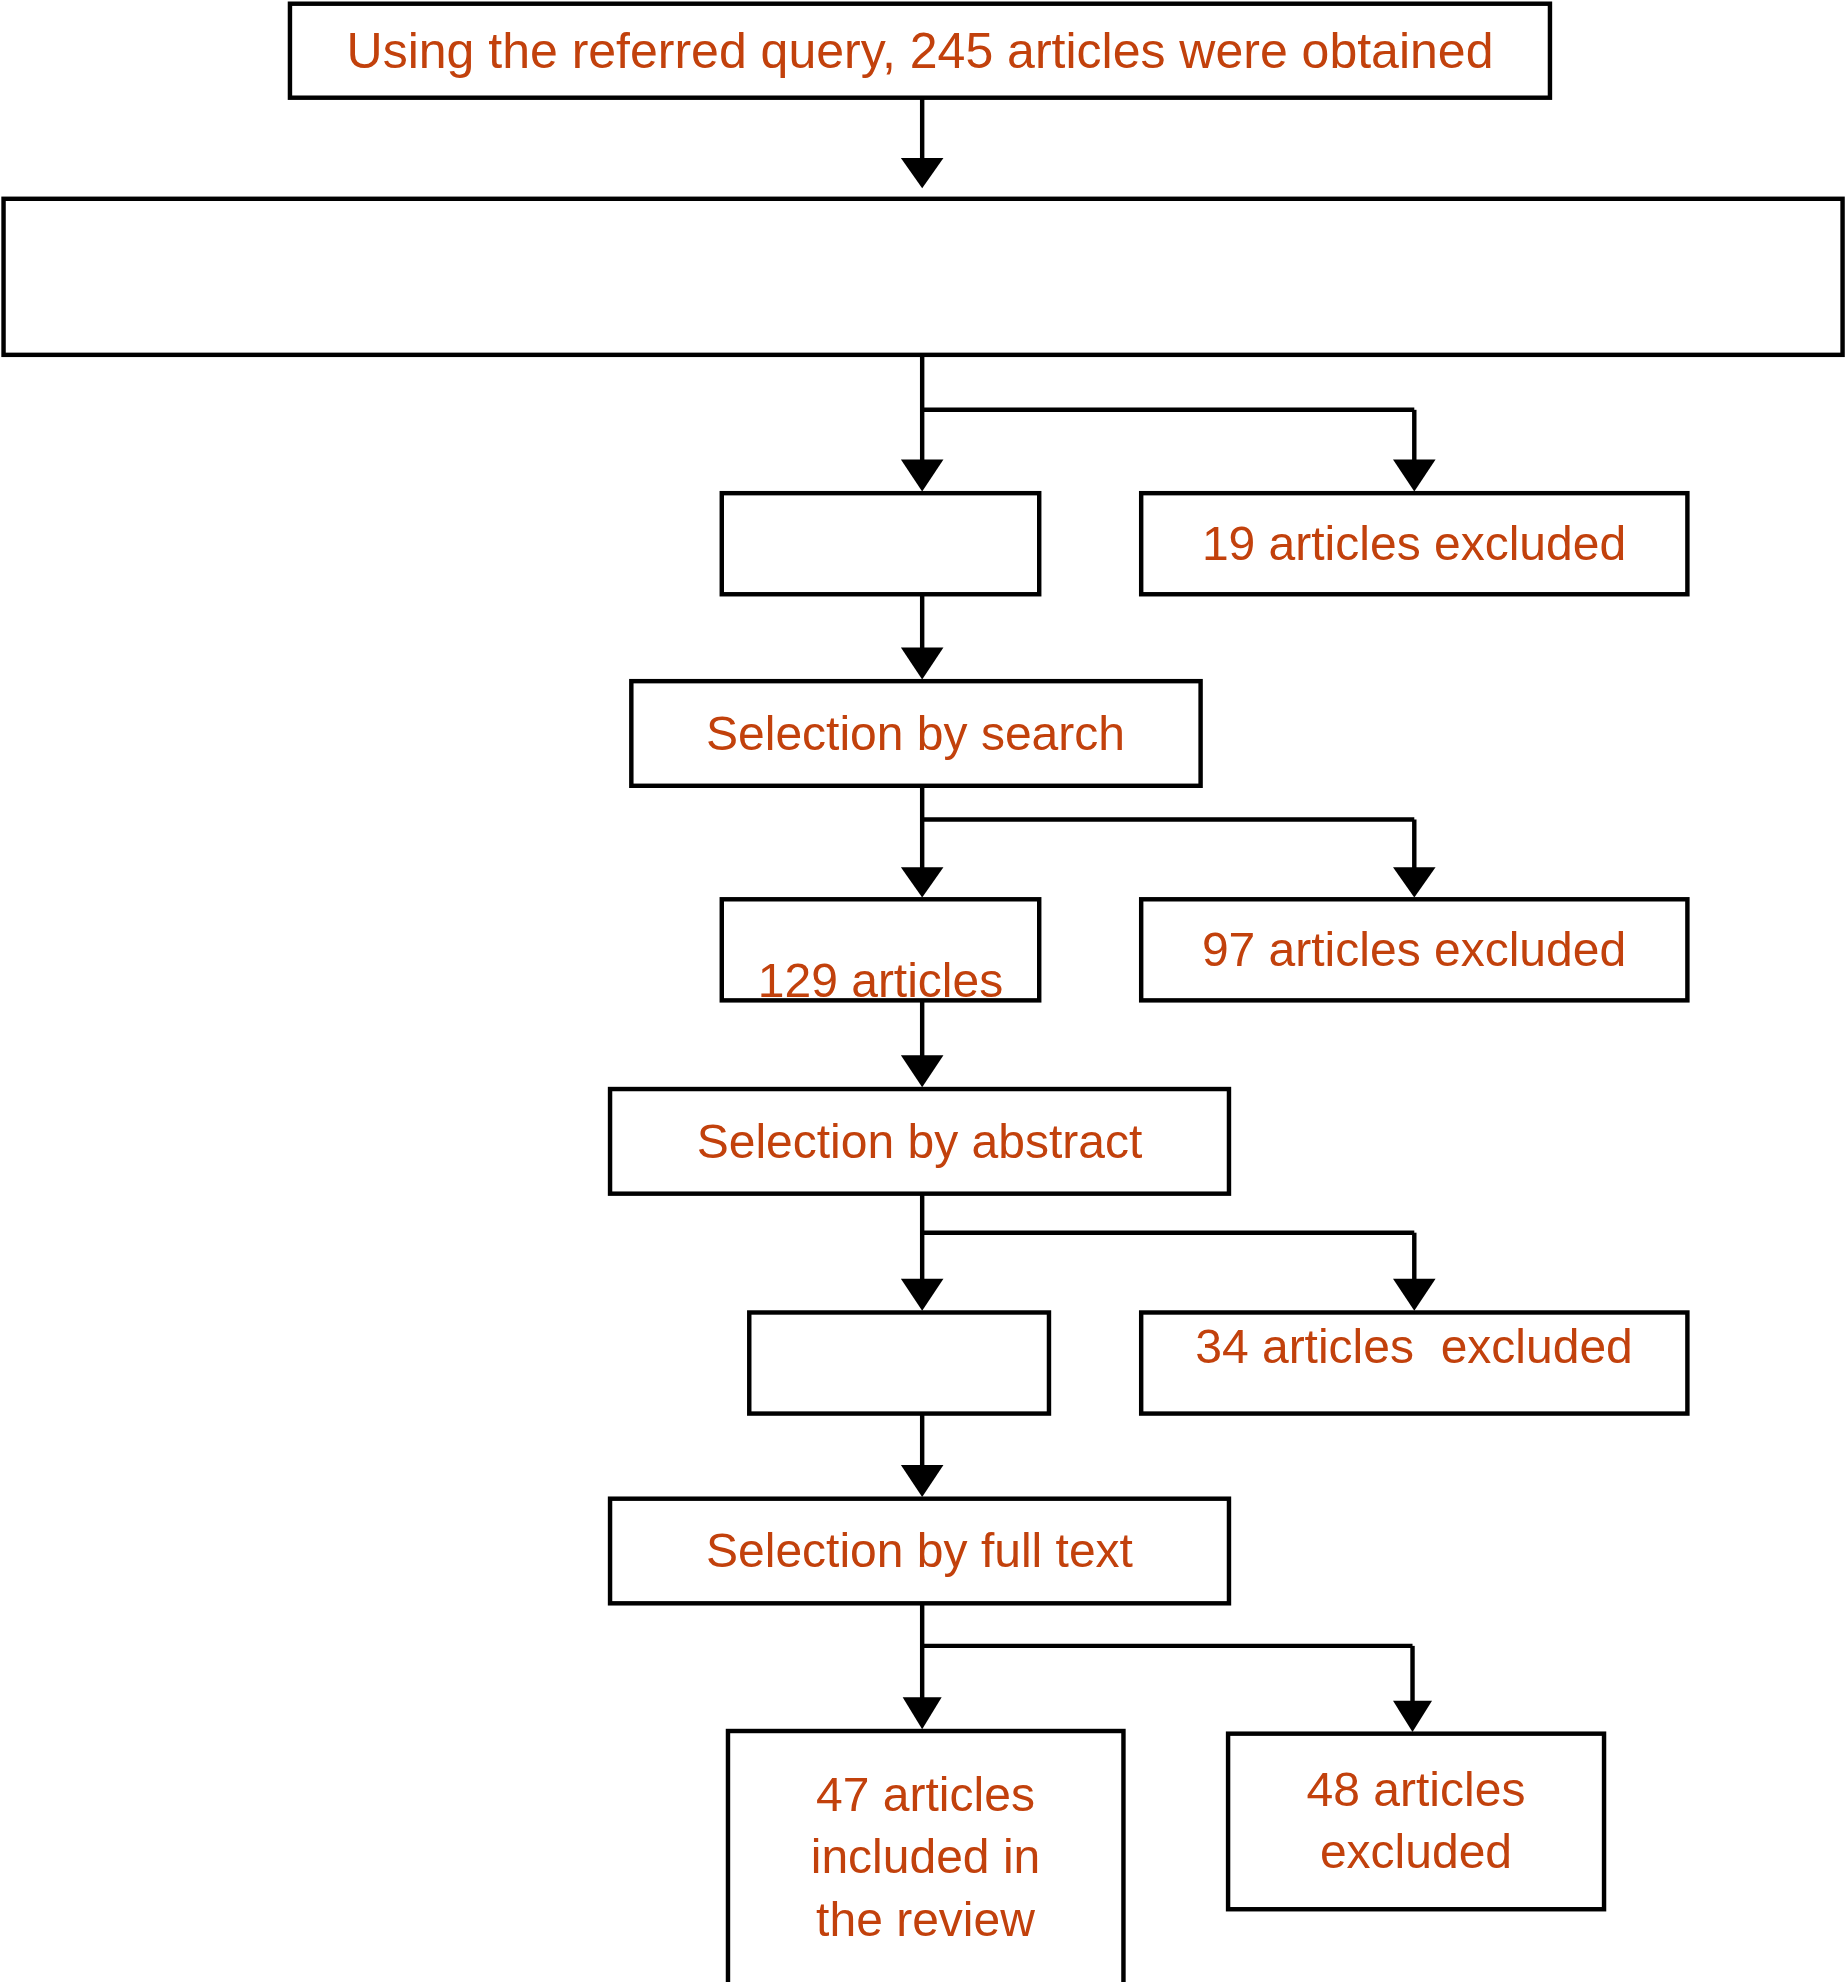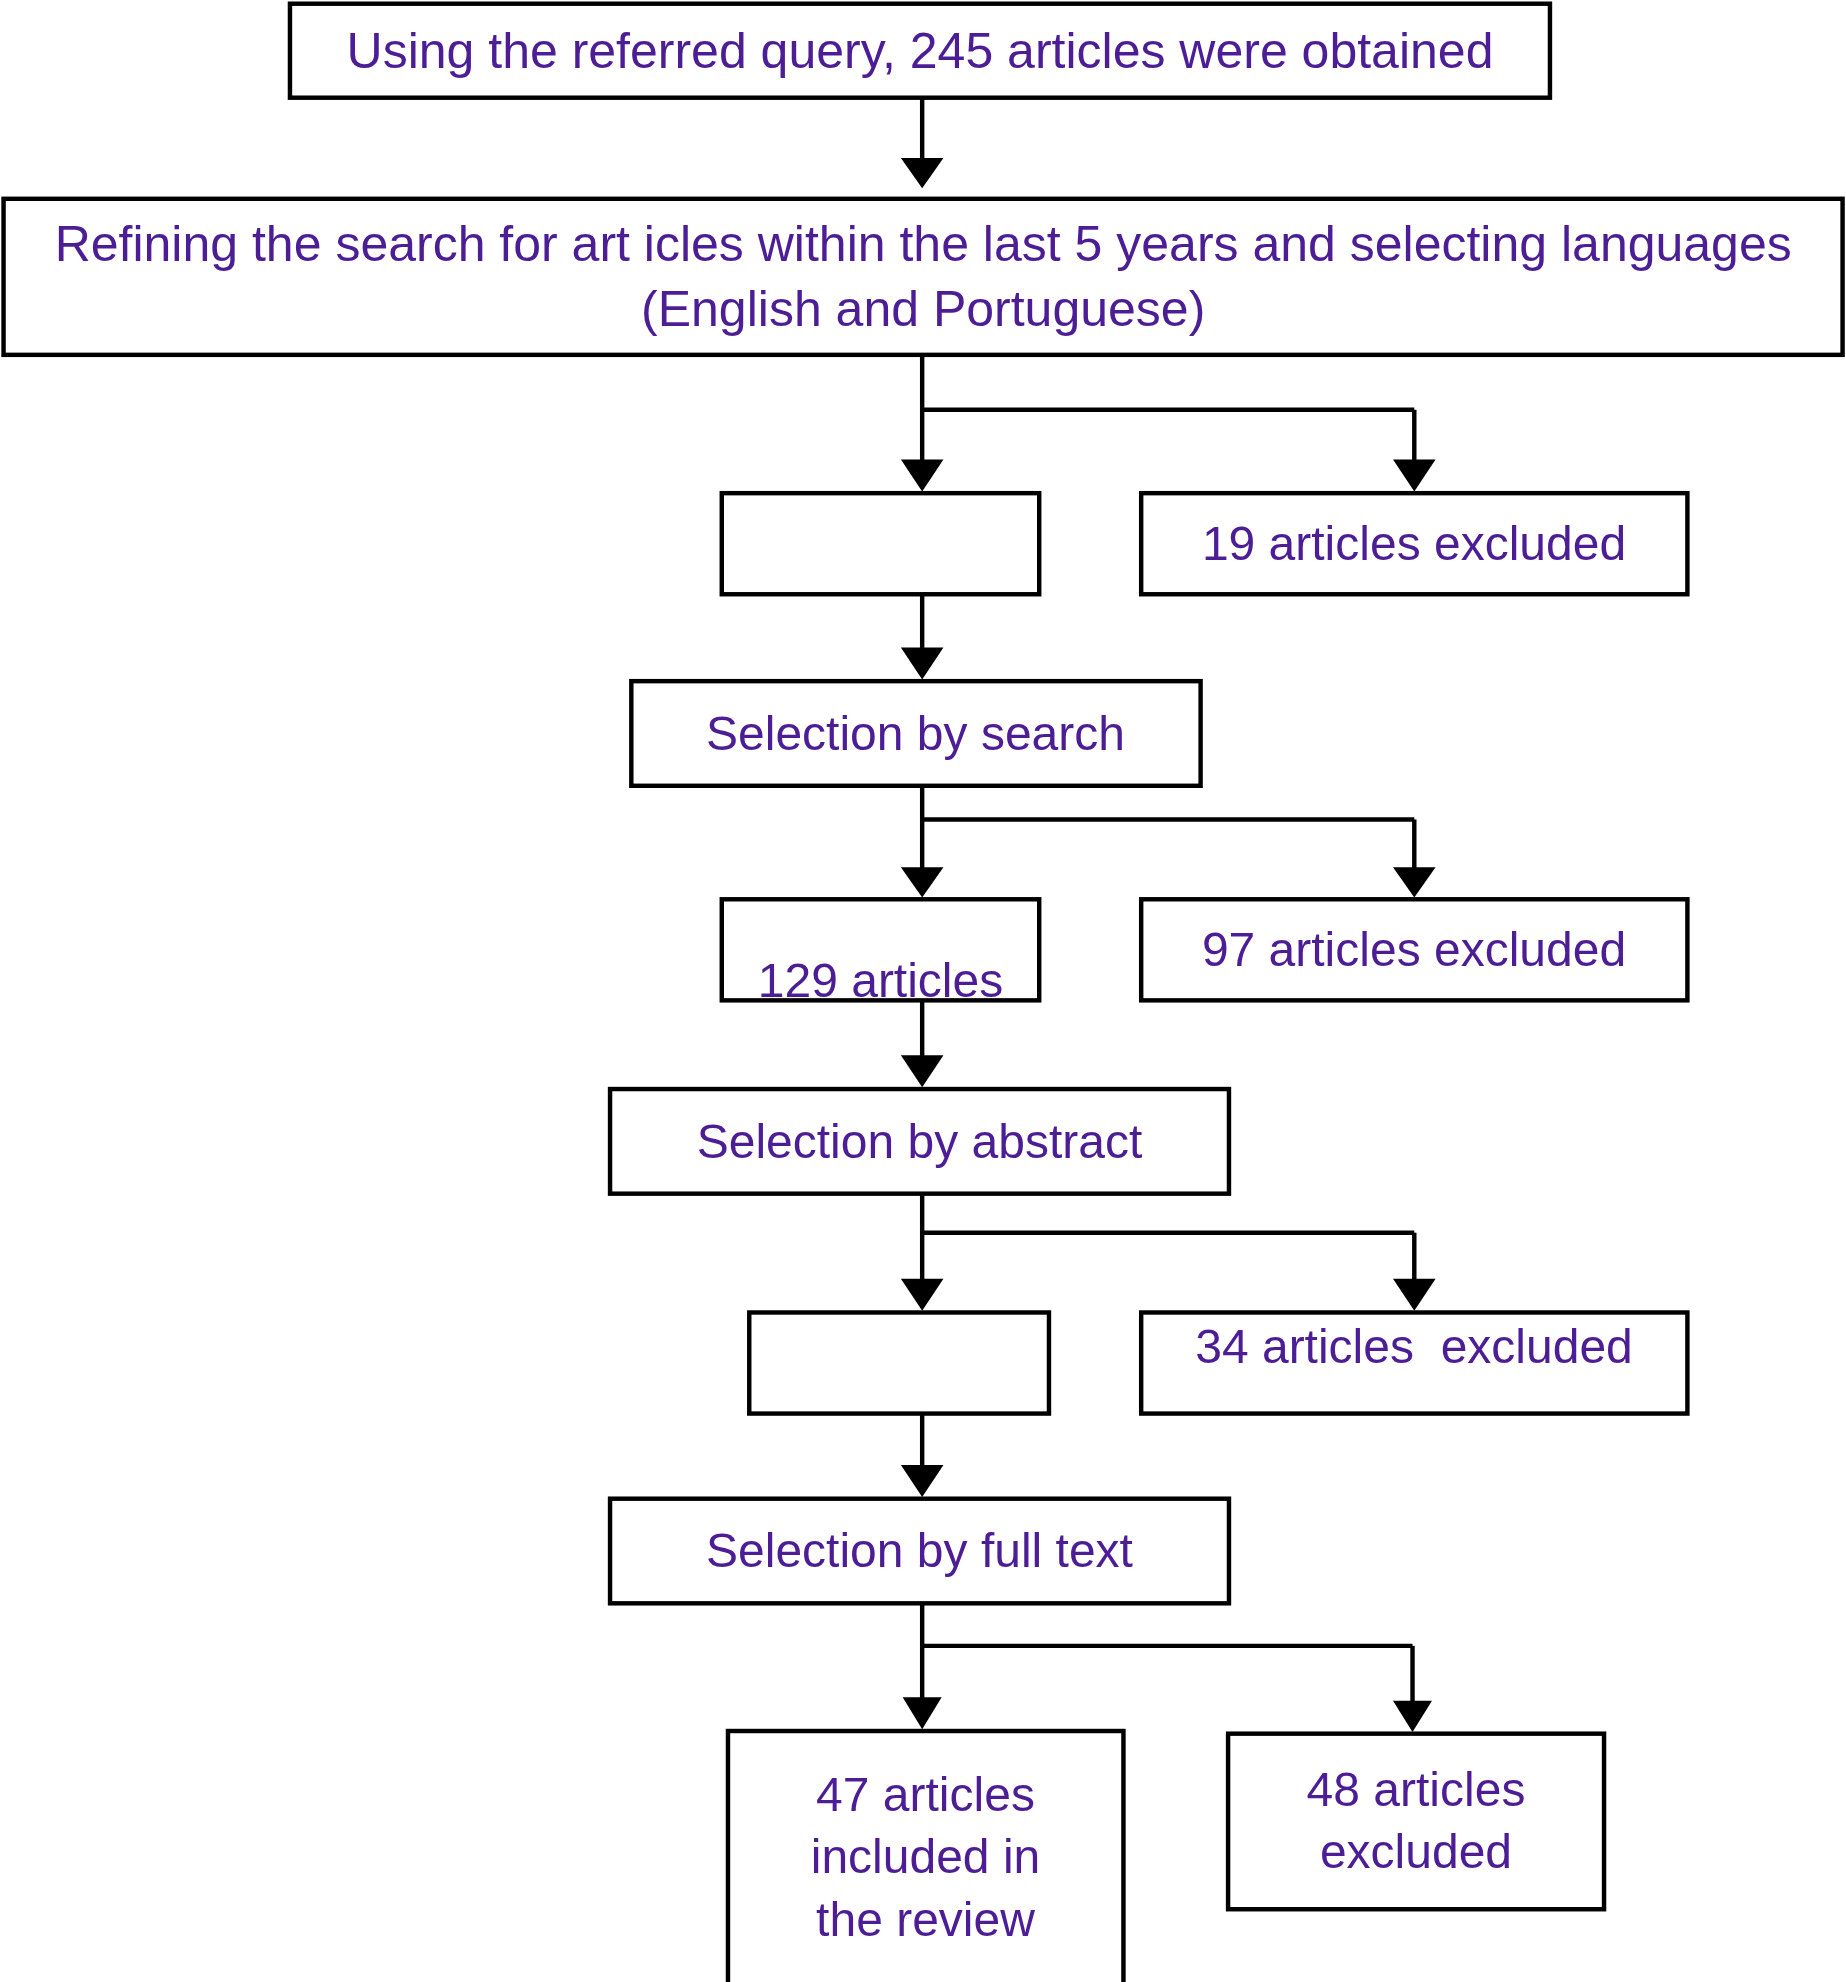--- a/index.html
+++ b/index.html
@@ -40,21 +40,21 @@
   .arrow-head {
     fill: #000000;
     stroke: none;
   }
   .box-text {
     position: absolute;
     display: flex;
     align-items: center;
     justify-content: center;
     text-align: center;
-    color: #4c1d95;
+    color: #c2410c;
     font-family: "Liberation Sans", sans-serif;
     font-size: 48px;
     line-height: 1.28;
     white-space: pre-wrap;
     box-sizing: border-box;
     pointer-events: none;
   }
   .box-text.multiline {
     line-height: 1.30;
   }
@@ -120,22 +120,20 @@
     <line class="conn-line" x1="1040" y1="1808" x2="1040" y2="1916"></line>
     <line class="conn-line" x1="1040" y1="1856" x2="1593" y2="1856"></line>
     <line class="conn-line" x1="1593" y1="1856" x2="1593" y2="1920"></line>
     <polygon class="arrow-head" points="1018,1914 1062,1914 1040,1950"></polygon>
     <polygon class="arrow-head" points="1571,1918 1615,1918 1593,1953"></polygon>
 
   </svg>
 
   <div class="box-text" style="left:290px; top:3.5px; width:1260px; height:94px; font-size:50px;">Using the referred query, 245 articles were obtained</div>
 
-  <div class="box-text multiline" style="left:17.7px; top:199px; width:1811px; height:156px; font-size:50px;">Refining the search for art icles within the last 5 years and selecting languages
-(English and Portuguese)</div>
 
 
   <div class="box-text" style="left:1141px; top:493px; width:546px; height:101px;">19 articles excluded</div>
 
   <div class="box-text" style="left:631px; top:681px; width:569px; height:105px;">Selection by search</div>
 
   <div class="box-text" style="left:722px; top:930px; width:317px; height:101px;">129 articles</div>
 
   <div class="box-text" style="left:1141px; top:899px; width:546px; height:101px;">97 articles excluded</div>
 

